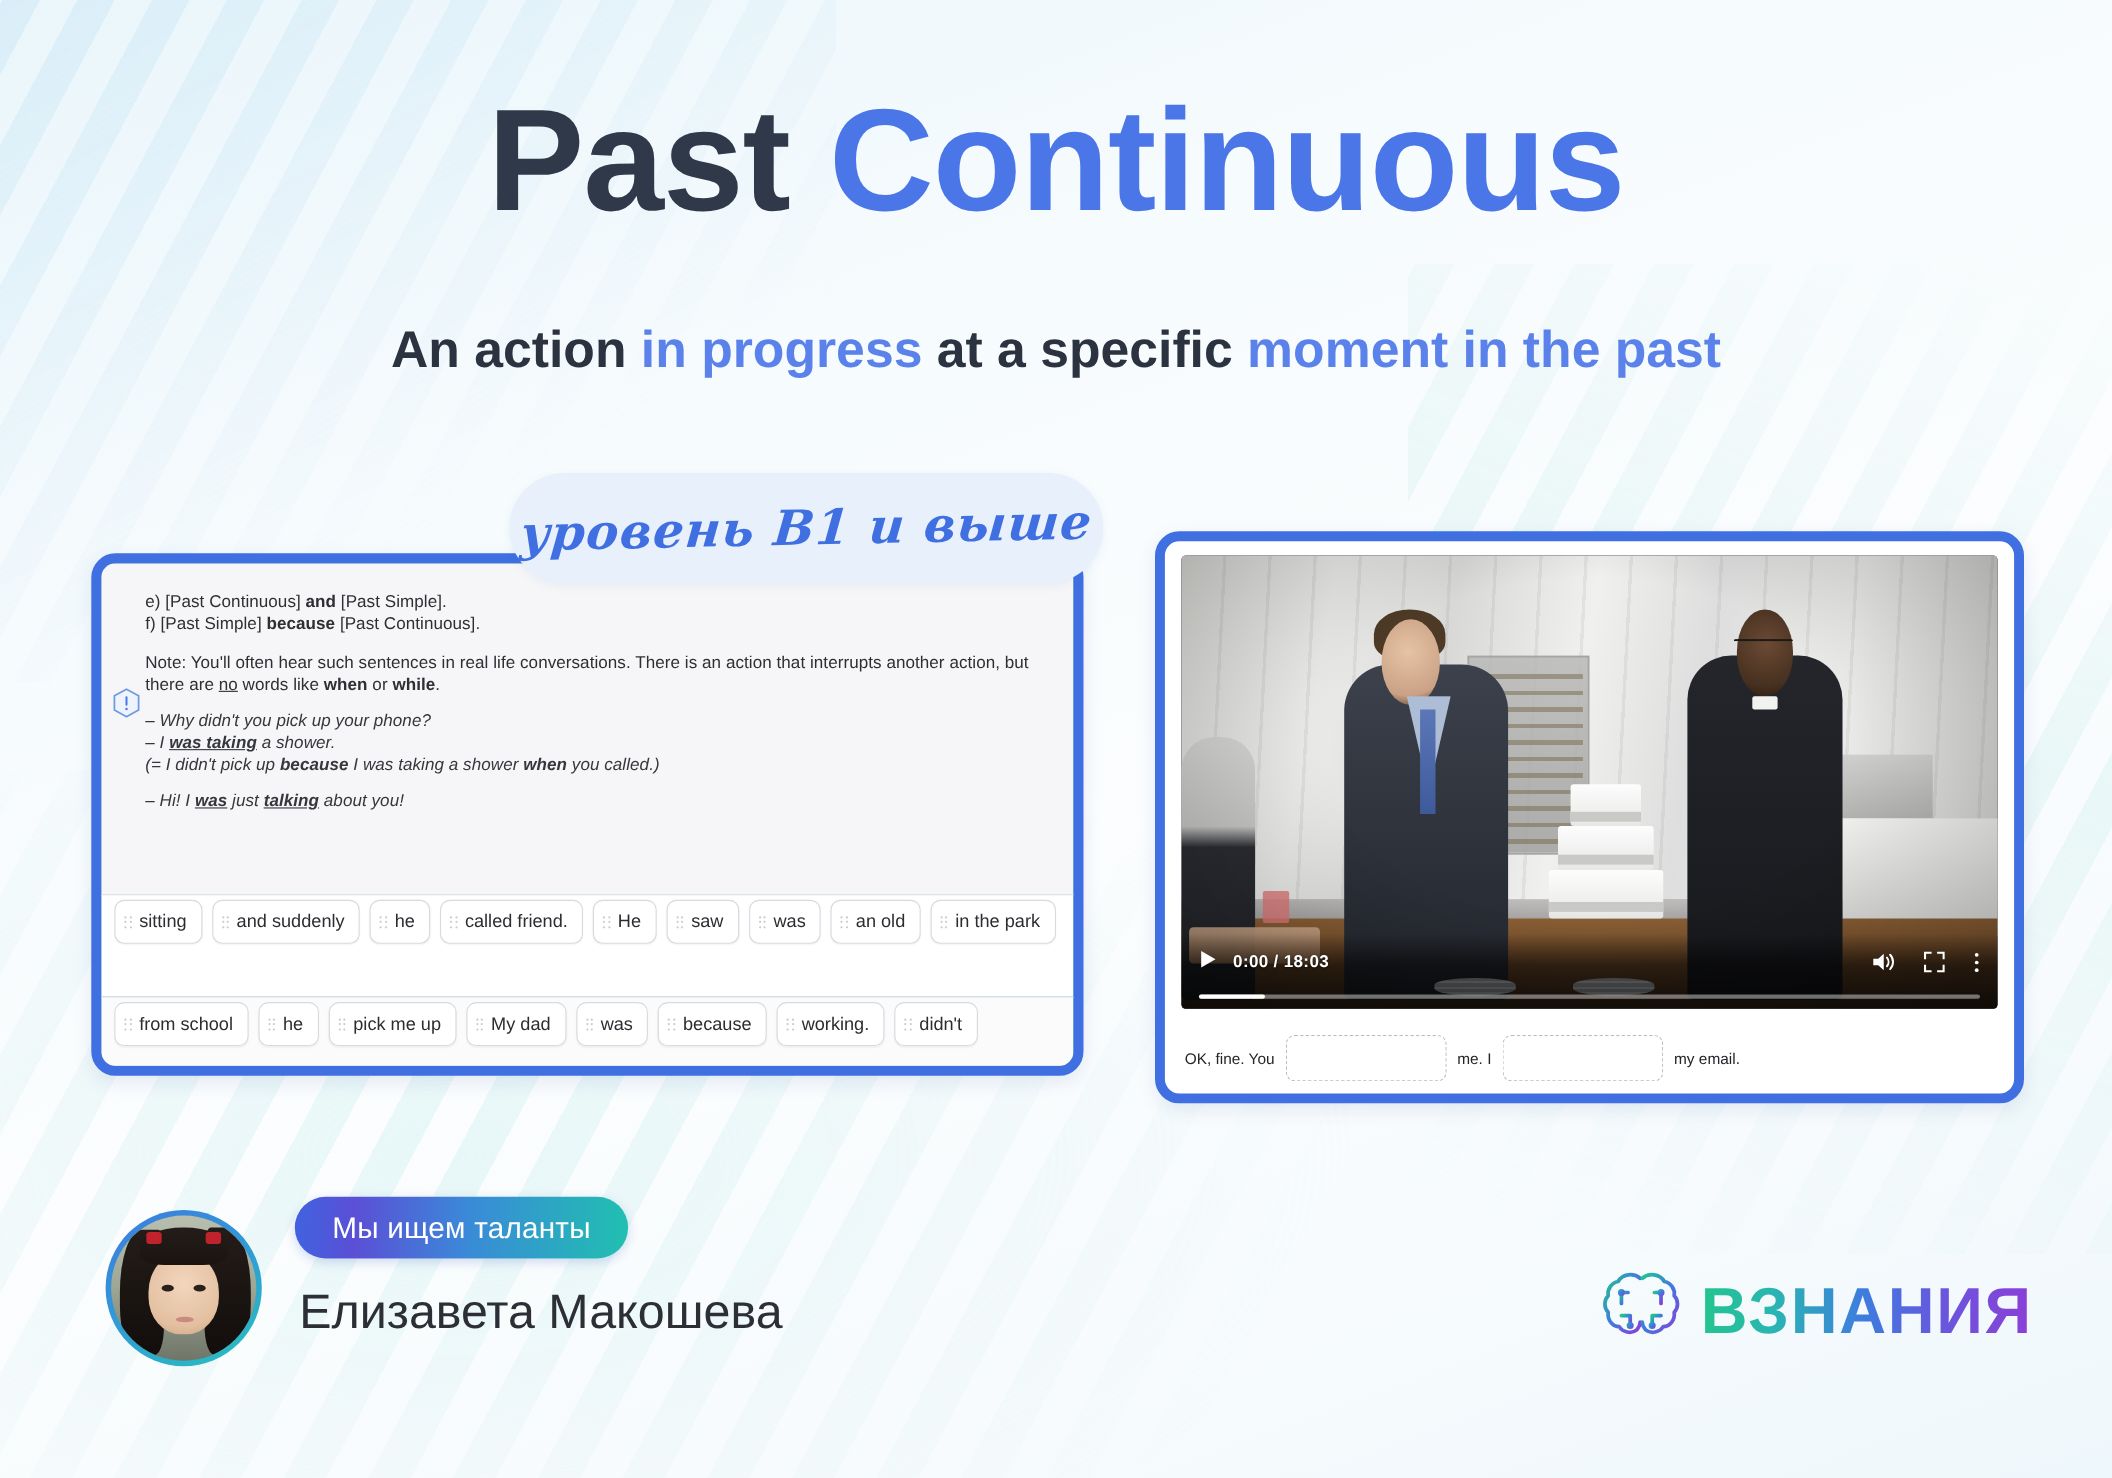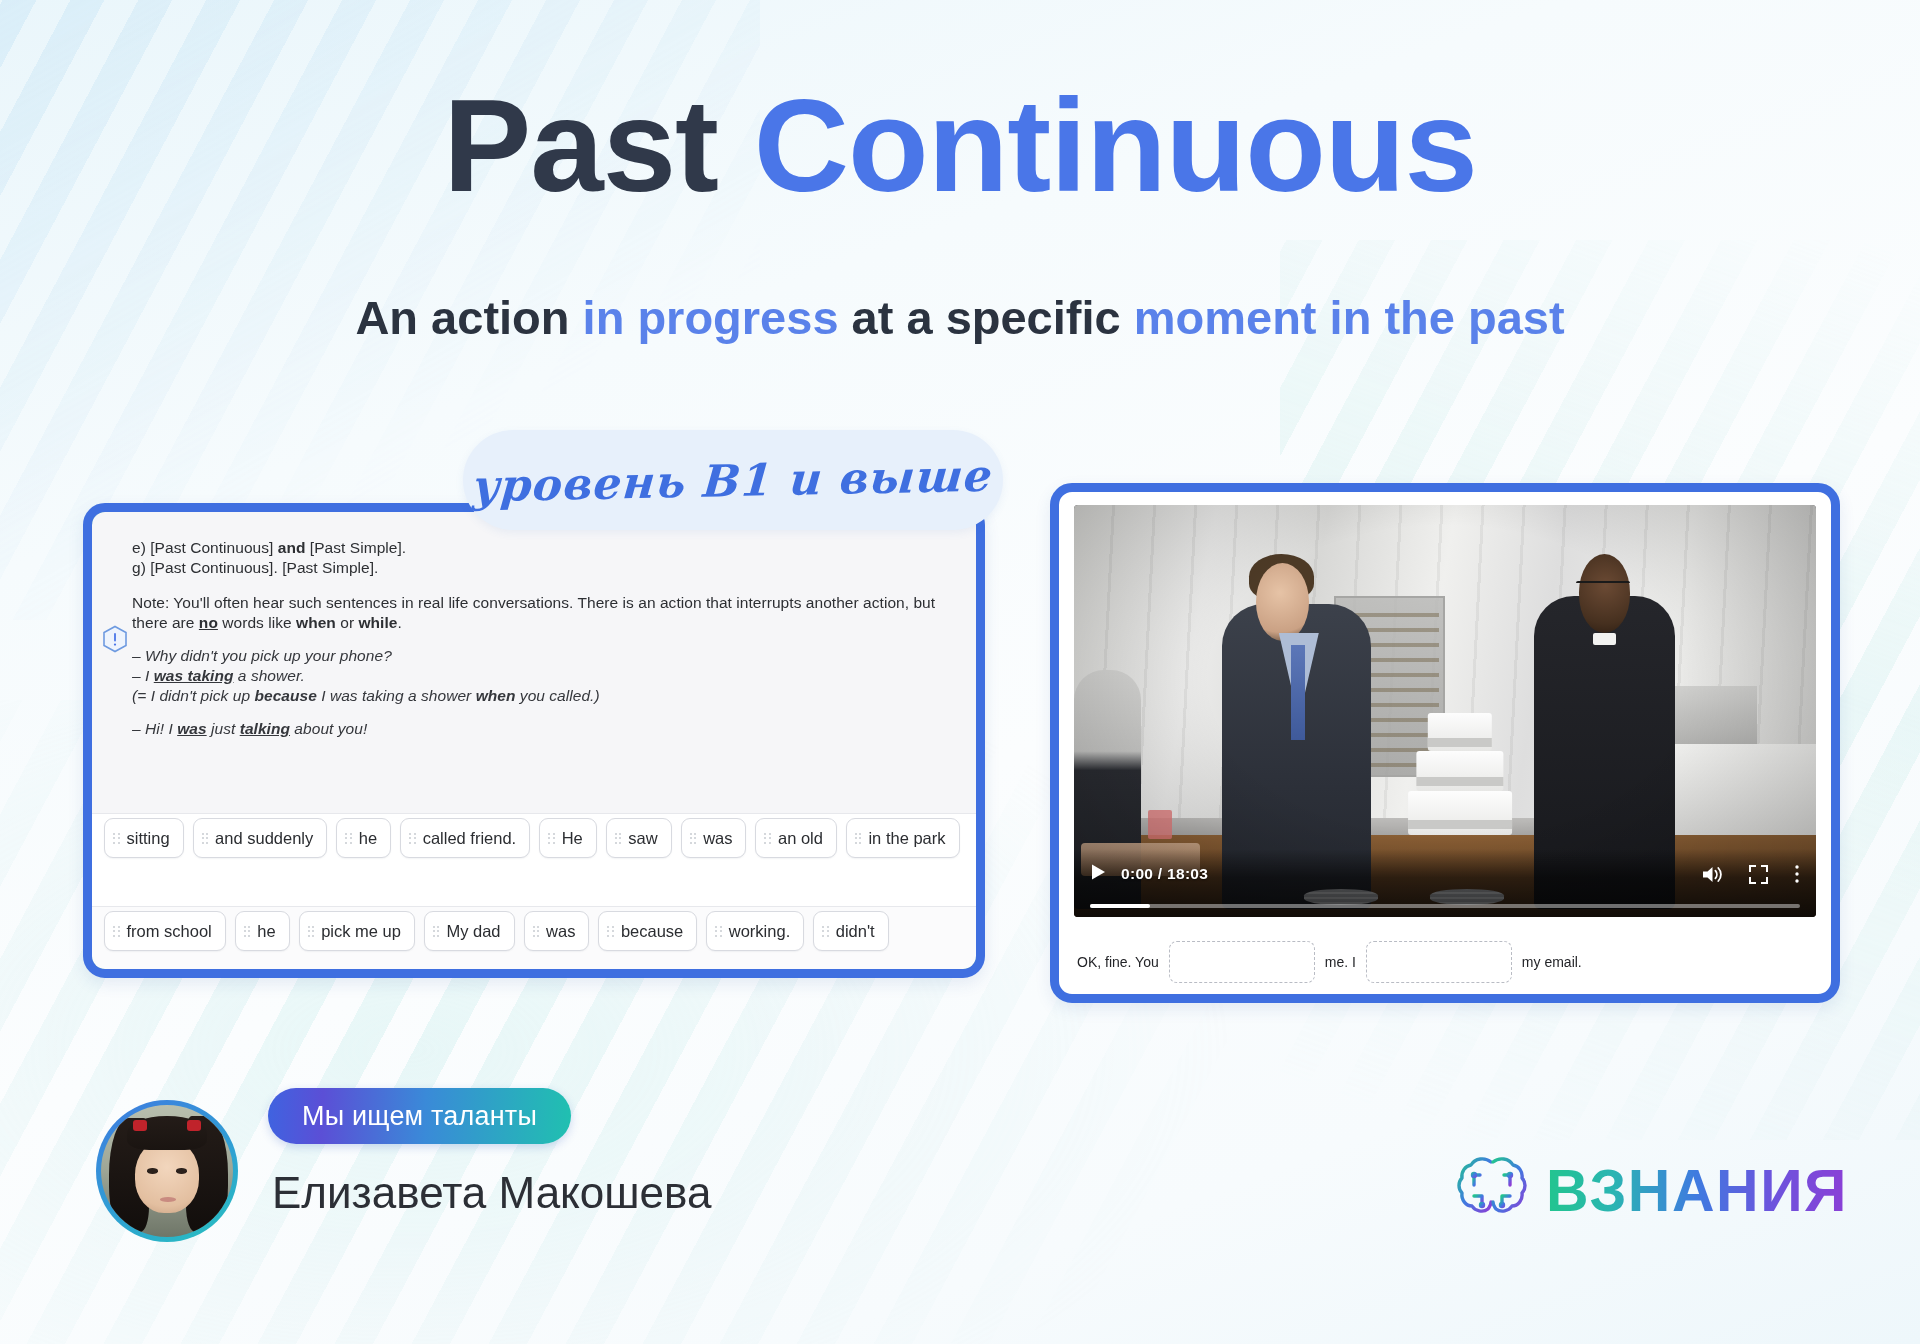--- a/index.html
+++ b/index.html
@@ -117,21 +117,21 @@
   #task-text p {
     font-size: 15.5px;
     line-height: 19.6px;
     color: #2d2f33;
     letter-spacing: .05px;
   }
   #task-text .gap { height: 14px; }
   #task-text .note { margin-top: 2px; }
   #task-text .dialog { font-style: italic; color: #35373c; }
   #task-text b { font-weight: 700; }
-  #task-text u { text-decoration: underline; font-weight: bold; }
+  #task-text u { text-decoration: underline; }
 
   #alert-icon {
     position: absolute;
     left: 10px; top: 113px;
     width: 26px; height: 28px;
   }
 
   .chip-row {
     position: absolute;
     left: 0; right: 0;
@@ -427,21 +427,21 @@
   </div>
 
   <div id="subtitle">
     <span>An action </span><span class="accent">in progress</span><span> at a specific </span><span class="accent">moment in the past</span>
   </div>
 
   <div id="left-panel">
 
     <div id="task-text">
       <p><span>e) [Past Continuous] </span><b>and</b><span> [Past Simple].</span></p>
-      <p>g) [Past Continuous]. [Past Simple].</p>
+      <p><span>f) [Past Simple] </span><b>because</b><span> [Past Continuous].</span></p>
 
       <div class="gap"></div>
 
       <p class="note"><span>Note: You'll often hear such sentences in real life conversations. There is an action that interrupts another action, but there are </span><u>no</u><span> words like </span><b>when</b><span> or </span><b>while</b><span>.</span></p>
 
       <div class="gap"></div>
 
       <p class="dialog">– Why didn't you pick up your phone?</p>
       <p class="dialog"><span>– I </span><b><u>was taking</u></b><span> a shower.</span></p>
       <p class="dialog"><span>(= I didn't pick up </span><b>because</b><span> I was taking a shower </span><b>when</b><span> you called.)</span></p>

